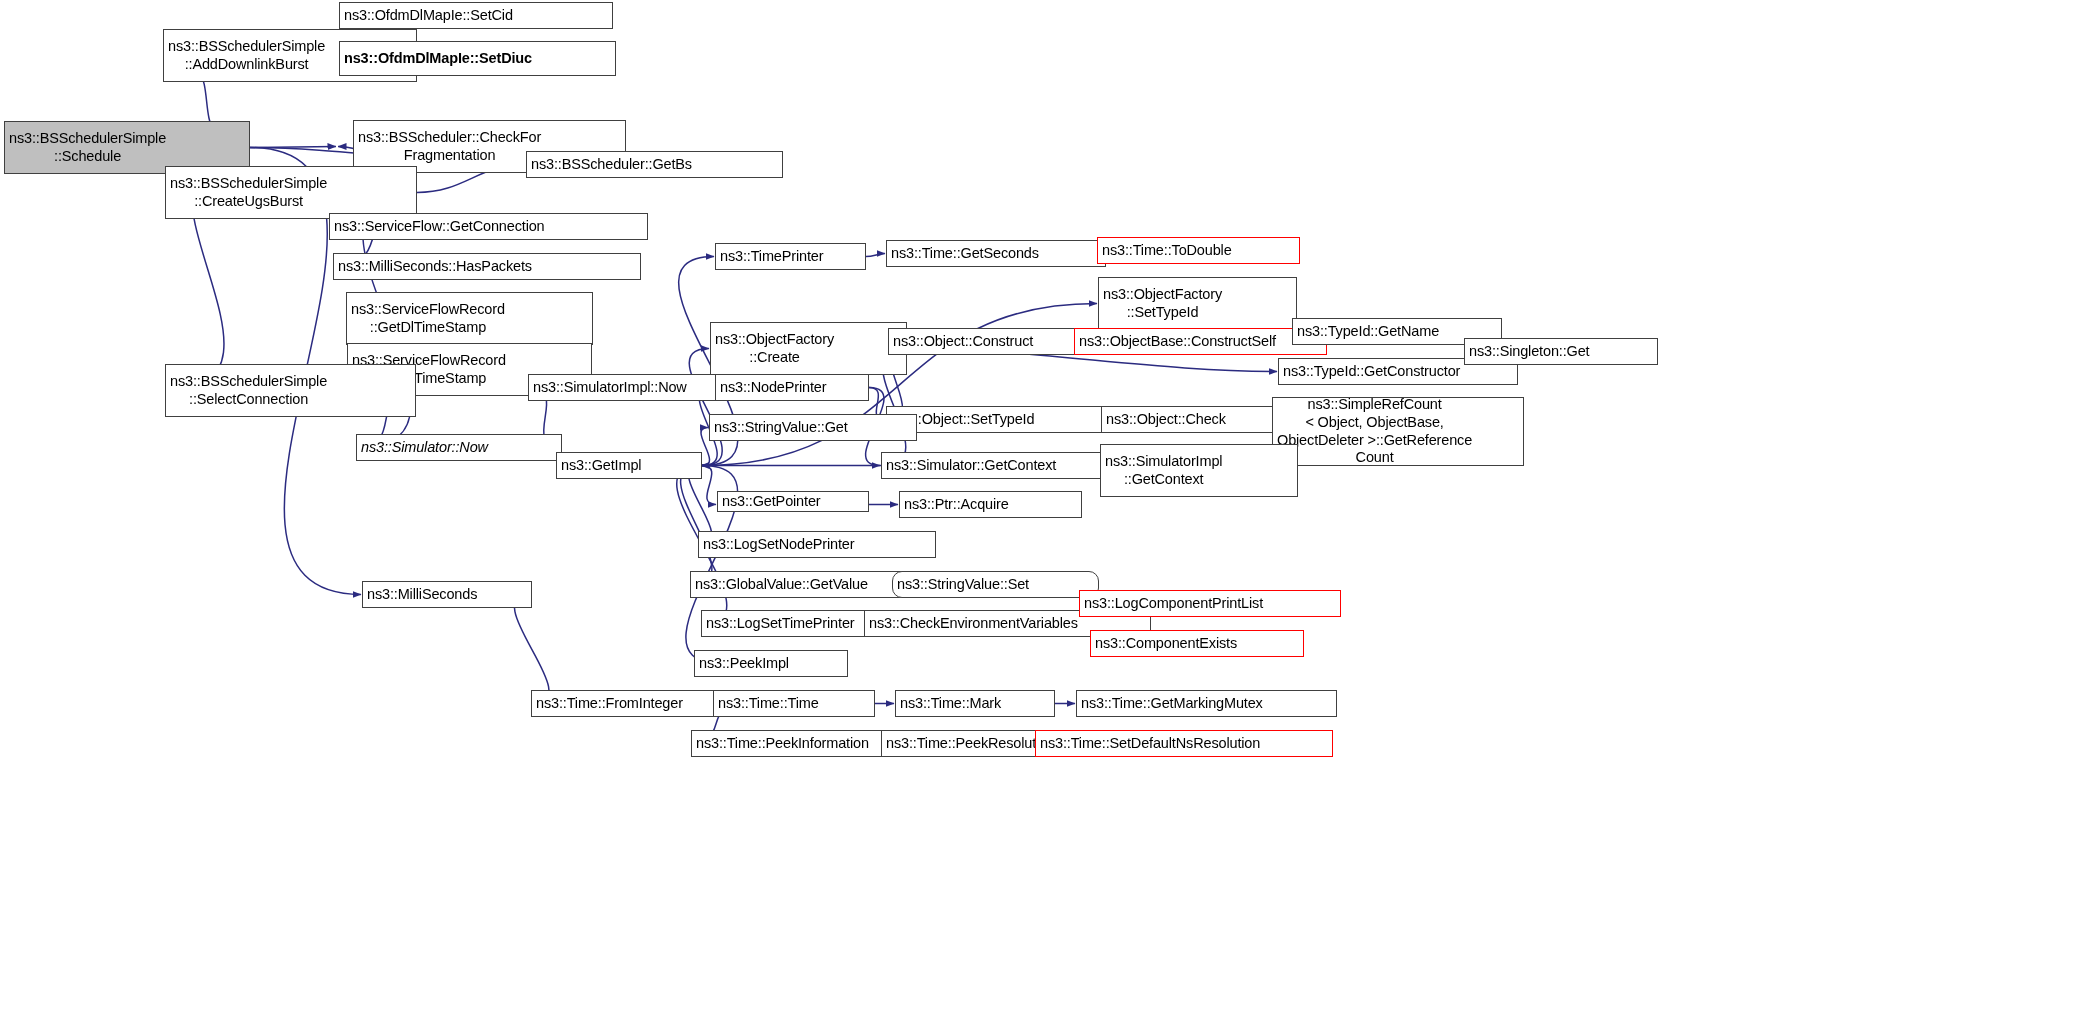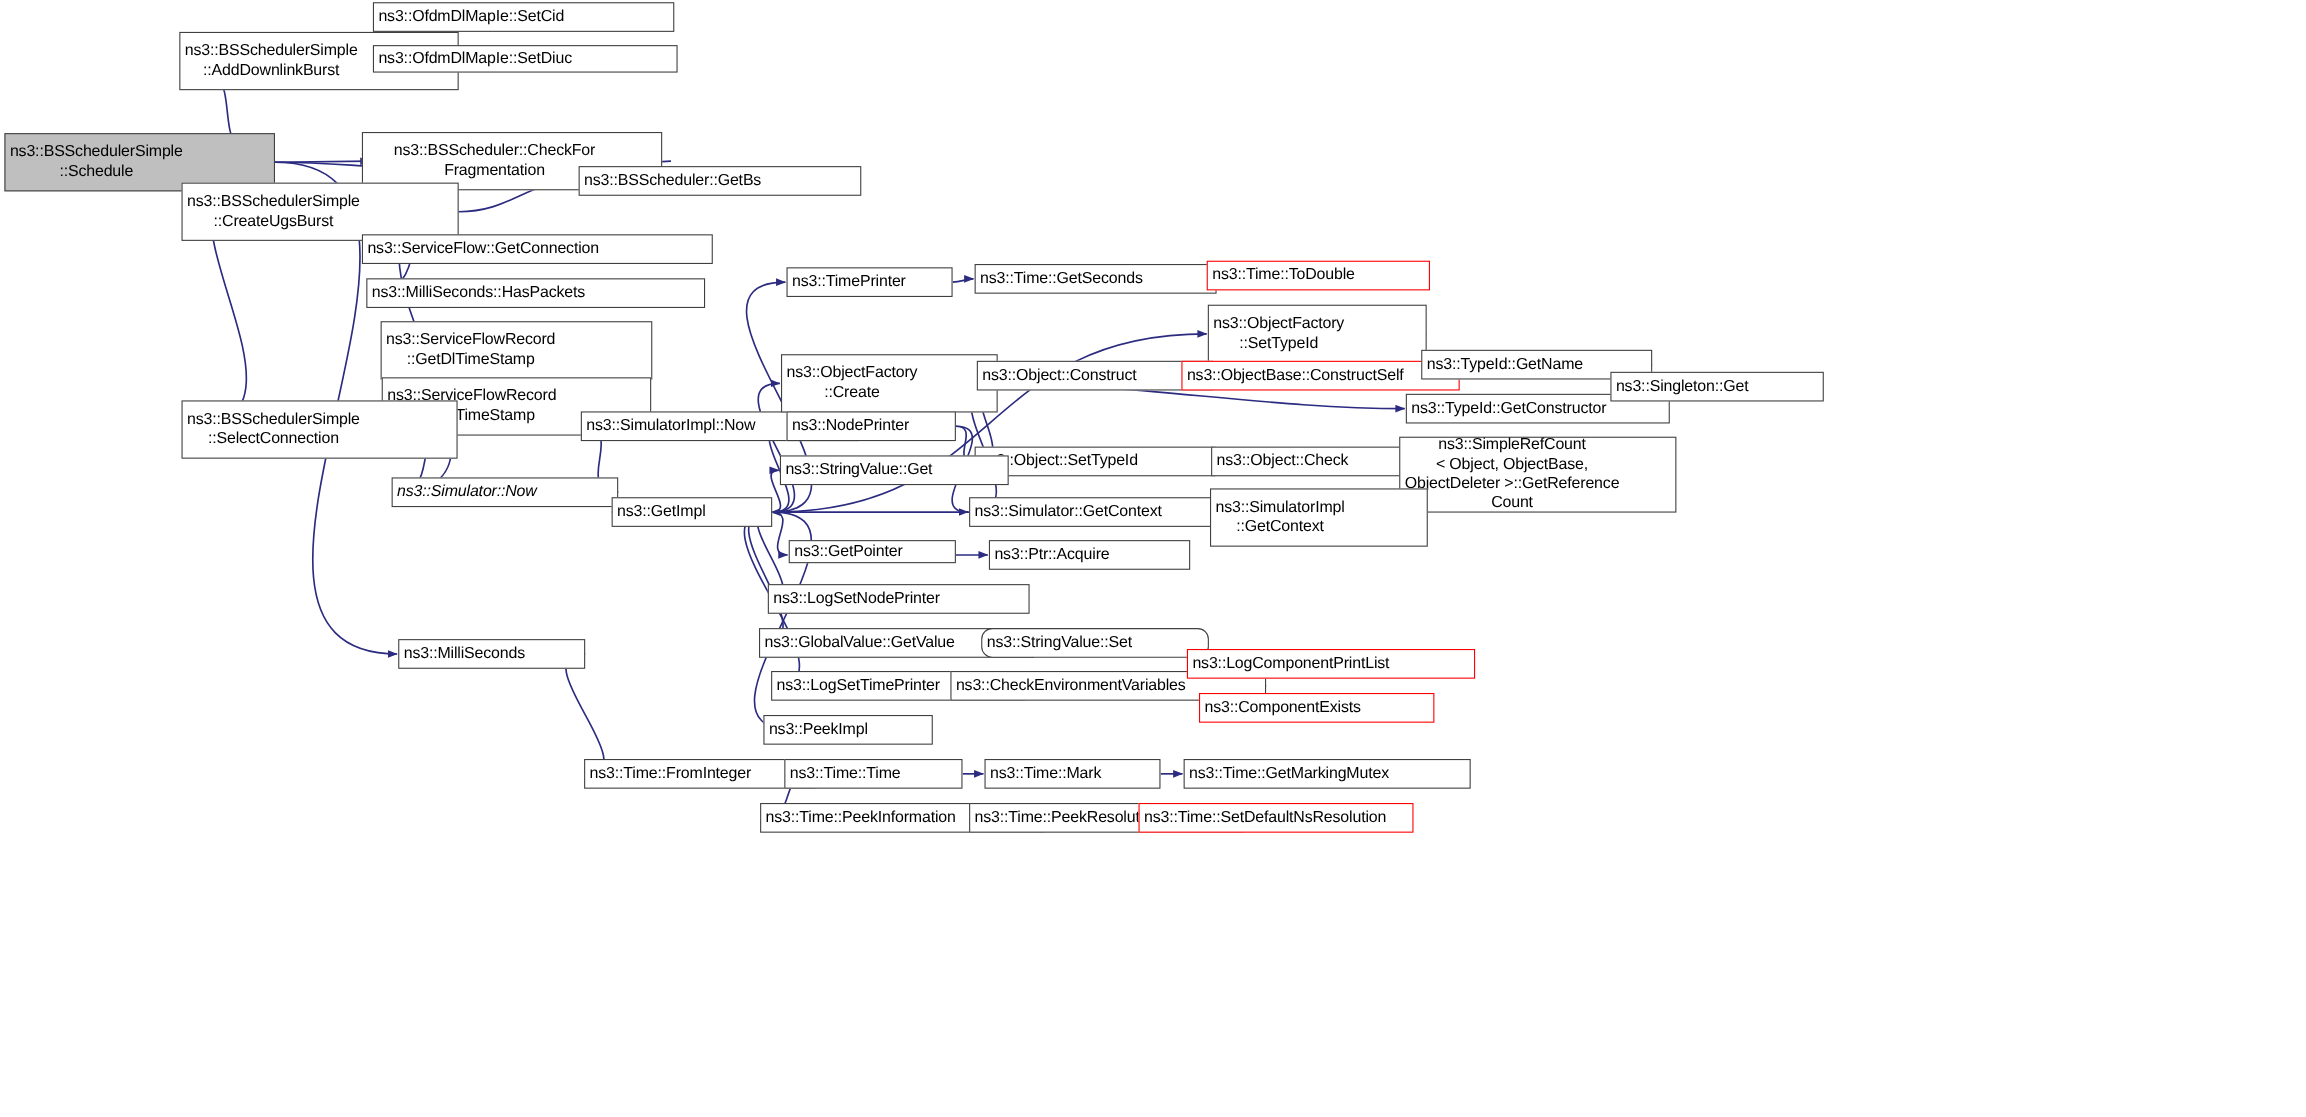--- a/index.html
+++ b/index.html
@@ -124,22 +124,22 @@
         <path d="M949,743.5 L880,743.5" marker-end="url(#arrow)"></path>
         <path d="M1131,743.5 L1034,743.5" marker-end="url(#arrow)"></path>
       </g>
   </svg>
   <div id="node-layer">
       <div class="node current" style="left: 4px; top: 121px; width: 246px; height: 53px;"><span>ns3::BSSchedulerSimple
 ::Schedule</span></div>
       <div class="node" style="left: 163px; top: 29px; width: 254px; height: 53px;"><span>ns3::BSSchedulerSimple
 ::AddDownlinkBurst</span></div>
       <div class="node" style="left: 339px; top: 2px; width: 274px; height: 27px;"><span>ns3::OfdmDlMapIe::SetCid</span></div>
-      <div class="node" style="left: 339px; top: 41px; width: 277px; height: 25px;"><span>ns3::OfdmDlMapIe::SetDiuc</span></div>
-      <div class="node" style="left: 329px; top: 120px; width: 273px; height: 53px; padding-left: 24px;"><span>ns3::BSScheduler::CheckFor
+      <div class="node" style="left: 339px; top: 41px; width: 277px; height: 35px; font-weight: bold;"><span>ns3::OfdmDlMapIe::SetDiuc</span></div>
+      <div class="node" style="left: 353px; top: 120px; width: 273px; height: 53px;"><span>ns3::BSScheduler::CheckFor
 Fragmentation</span></div>
       <div class="node" style="left: 526px; top: 151px; width: 257px; height: 27px;"><span>ns3::BSScheduler::GetBs</span></div>
       <div class="node" style="left: 165px; top: 166px; width: 252px; height: 53px;"><span>ns3::BSSchedulerSimple
 ::CreateUgsBurst</span></div>
       <div class="node" style="left: 329px; top: 213px; width: 319px; height: 27px;"><span>ns3::ServiceFlow::GetConnection</span></div>
       <div class="node" style="left: 333px; top: 253px; width: 308px; height: 27px;"><span>ns3::MilliSeconds::HasPackets</span></div>
       <div class="node" style="left: 346px; top: 292px; width: 247px; height: 53px;"><span>ns3::ServiceFlowRecord
 ::GetDlTimeStamp</span></div>
       <div class="node" style="left: 347px; top: 343px; width: 245px; height: 53px;"><span>ns3::ServiceFlowRecord
 ::SetDlTimeStamp</span></div>
@@ -181,15 +181,15 @@
       <div class="node red" style="left: 1079px; top: 590px; width: 262px; height: 27px;"><span>ns3::LogComponentPrintList</span></div>
       <div class="node red" style="left: 1090px; top: 630px; width: 214px; height: 27px;"><span>ns3::ComponentExists</span></div>
       <div class="node" style="left: 694px; top: 650px; width: 154px; height: 27px;"><span>ns3::PeekImpl</span></div>
       <div class="node" style="left: 362px; top: 581px; width: 170px; height: 27px;"><span>ns3::MilliSeconds</span></div>
       <div class="node" style="left: 531px; top: 690px; width: 210px; height: 27px;"><span>ns3::Time::FromInteger</span></div>
       <div class="node" style="left: 713px; top: 690px; width: 162px; height: 27px;"><span>ns3::Time::Time</span></div>
       <div class="node" style="left: 895px; top: 690px; width: 160px; height: 27px;"><span>ns3::Time::Mark</span></div>
       <div class="node" style="left: 1076px; top: 690px; width: 261px; height: 27px;"><span>ns3::Time::GetMarkingMutex</span></div>
       <div class="node" style="left: 691px; top: 730px; width: 258px; height: 27px;"><span>ns3::Time::PeekInformation</span></div>
       <div class="node" style="left: 881px; top: 730px; width: 250px; height: 27px;"><span>ns3::Time::PeekResolution</span></div>
-      <div class="node red" style="left: 1035px; top: 730px; width: 250px; height: 27px;"><span>ns3::Time::SetDefaultNsResolution</span></div>
+      <div class="node red" style="left: 1035px; top: 730px; width: 298px; height: 27px;"><span>ns3::Time::SetDefaultNsResolution</span></div>
     </div>
 </div>
 
 </body></html>

